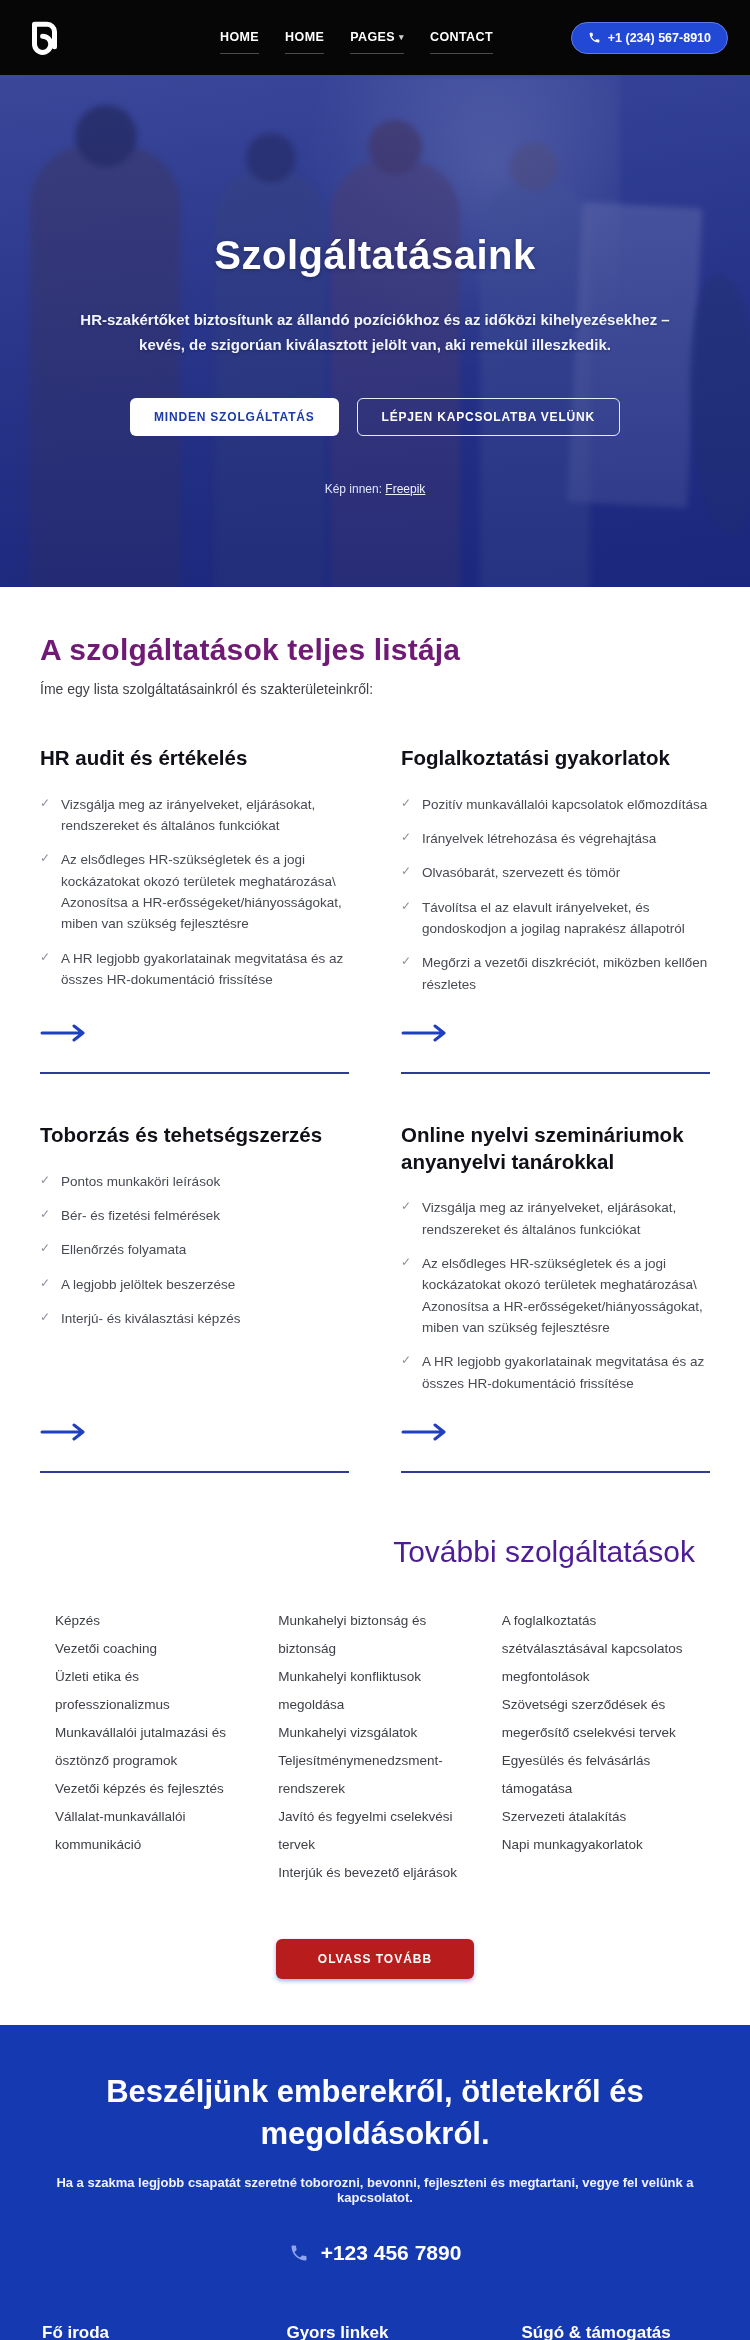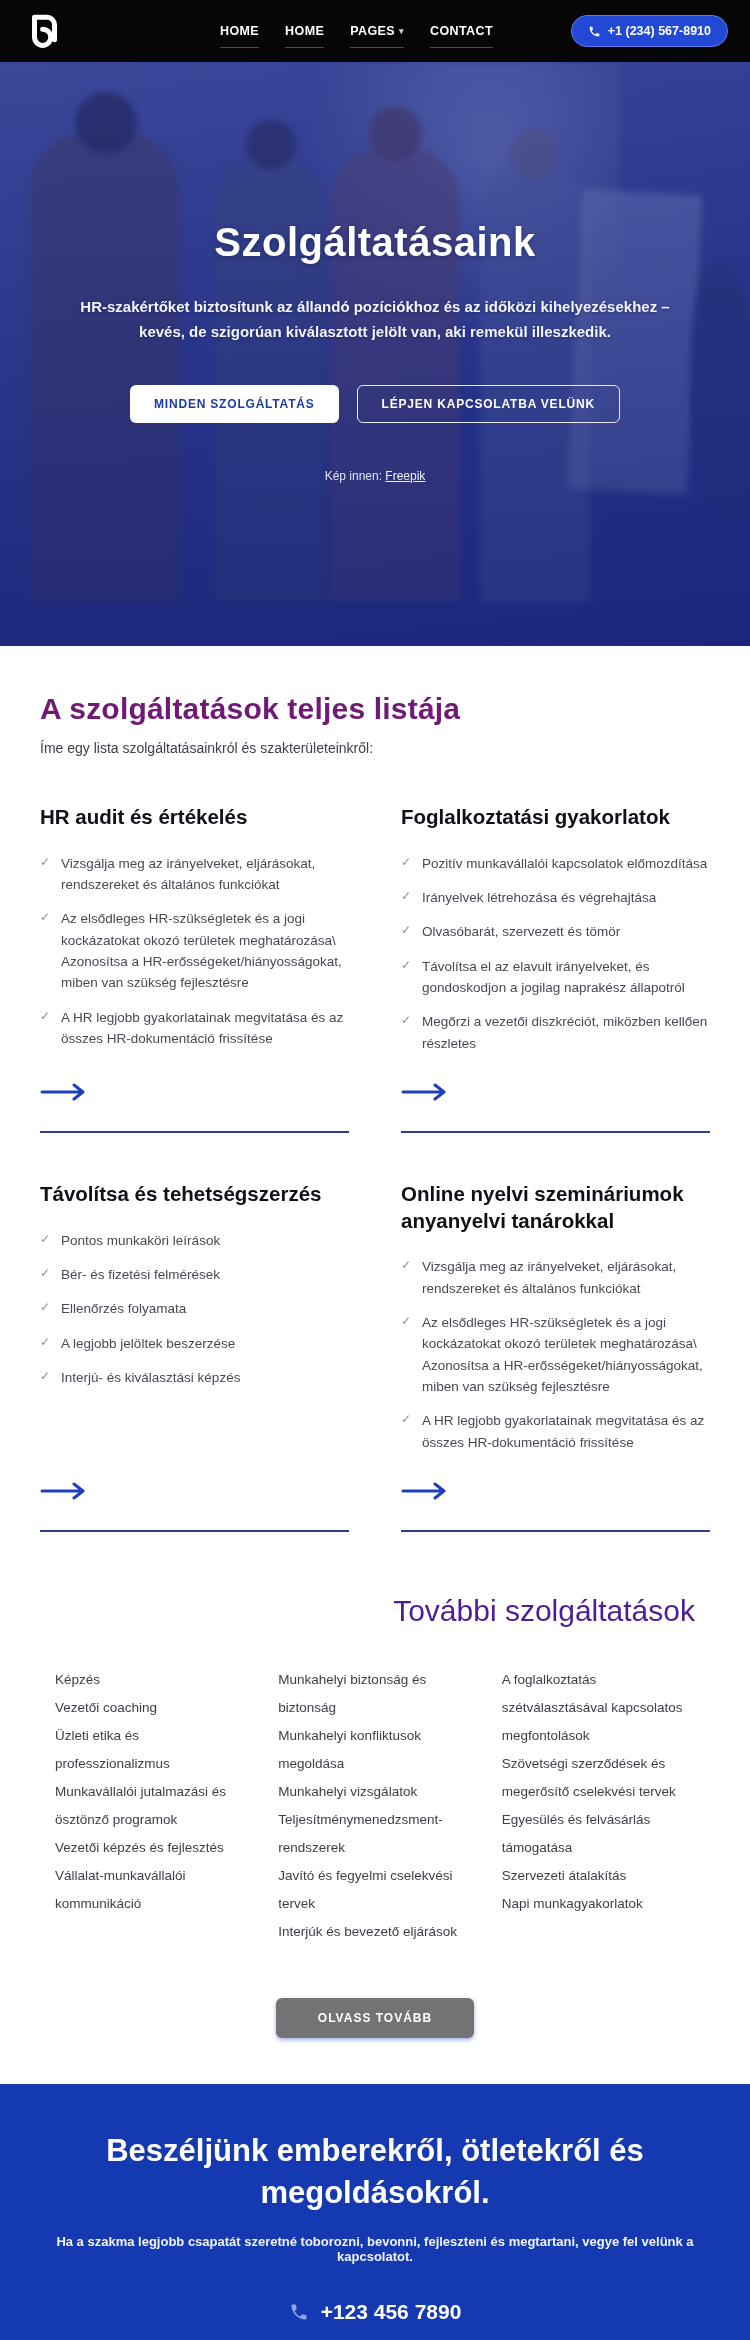--- a/index.html
+++ b/index.html
@@ -1,31 +1,31 @@
 <!DOCTYPE html>
 <html><head>
 <meta charset="utf-8">
 <style>
   * { margin:0; padding:0; box-sizing:border-box; }
   html,body { width:750px; }
   body { font-family:"Liberation Sans", sans-serif; background:#fff; }
 
   
-  .header { height:62px; background:#060606; display:flex; align-items:center; padding:0 22px; position:relative; }
+  .header { height:75px; background:#060606; display:flex; align-items:center; padding:0 22px; position:relative; }
   .logo { width:40px; height:40px; display:flex; align-items:center; justify-content:center; }
   .nav { display:flex; gap:26px; margin-left:158px; align-items:center; }
   .nav a { color:#fff; text-decoration:none; font-size:12.5px; font-weight:bold; letter-spacing:.4px;
            padding-bottom:9px; border-bottom:1px solid #4b4b4b; display:inline-flex; align-items:center; gap:4px; margin-top:9px;}
   .chev { font-size:9px; color:#cfcfcf; }
   .phone-pill { margin-left:auto; background:#2149d6; border:1px solid #5d7ae8; border-radius:18px;
                 color:#fff; font-size:12.5px; font-weight:bold; padding:8px 16px; display:flex; align-items:center; gap:7px; cursor:pointer; }
   .phone-pill svg { width:13px; height:13px; }
 
   
-  .hero { height:584px; position:relative; overflow:hidden;
+  .hero { height:512px; position:relative; overflow:hidden;
           background:linear-gradient(160deg,#5a66ab 0%,#46539f 35%,#344293 65%,#25348a 100%); }
   .hero .ph { position:absolute; filter:blur(3px); }
   .ph-window { left:300px; top:0; width:320px; height:300px; background:radial-gradient(ellipse at 60% 30%, rgba(210,218,242,.5), rgba(210,218,242,0) 70%); filter:blur(8px);}
   .ph-p1 { left:30px; top:70px; width:150px; height:470px; background:#5d4a56; border-radius:60px 60px 0 0; opacity:.75;}
   .ph-p1h { left:75px; top:30px; width:62px; height:62px; background:#2d2a3c; border-radius:50%; opacity:.85;}
   .ph-p2 { left:215px; top:95px; width:110px; height:445px; background:#55607f; border-radius:50px 50px 0 0; opacity:.7;}
   .ph-p2h { left:246px; top:58px; width:50px; height:50px; background:#33304a; border-radius:50%; opacity:.8;}
   .ph-p3 { left:330px; top:85px; width:130px; height:455px; background:#7e5868; border-radius:55px 55px 0 0; opacity:.7;}
   .ph-p3h { left:368px; top:45px; width:54px; height:54px; background:#6e4a50; border-radius:50%; opacity:.85;}
   .ph-p4 { left:480px; top:105px; width:110px; height:435px; background:#7486b5; border-radius:50px 50px 0 0; opacity:.65;}
@@ -54,21 +54,21 @@
   .chk .txt { font-size:13.5px; color:#474a53; line-height:1.58; }
   .arrow-link { margin-top:auto; padding-top:16px; cursor:pointer; width:52px; }
   .arrow-link svg { width:46px; height:18px; }
 
   
   .more { padding:52px 55px 46px; }
   .more h2 { font-size:30px; font-weight:normal; color:#4c1d95; text-align:right; }
   .more-cols { display:grid; grid-template-columns:1fr 1fr 1fr; column-gap:30px; margin-top:38px; }
   .more-cols .item { font-size:13.5px; color:#3d3f47; line-height:28px; }
   .more-btn-row { text-align:center; margin-top:52px; }
-  .btn-blue { background:#737373; color:#fff; border:none; border-radius:6px; font-weight:bold; font-size:12px;
+  .btn-blue { background:#b91c1c; color:#fff; border:none; border-radius:6px; font-weight:bold; font-size:12px;
               letter-spacing:1px; padding:13px 42px; cursor:pointer; box-shadow:0 2px 4px rgba(21,56,184,.4); font-family:inherit;}
 
   
   .blue { background:#1539b0; color:#fff; padding:46px 40px 14px; min-height:520px; display:flex; flex-direction:column;}
   .cta { text-align:center; }
   .cta h2 { font-size:31px; font-weight:bold; line-height:1.35; max-width:620px; margin:0 auto; }
   .cta .cta-sub { font-size:13px; font-weight:bold; margin-top:20px; color:#f0f3ff; }
   .cta .cta-phone { margin-top:36px; display:inline-flex; align-items:center; gap:12px; font-size:21px; font-weight:bold; color:#fff; cursor:pointer;}
   .cta .cta-phone svg { width:20px; height:20px; }
   .footer-cols { display:grid; grid-template-columns:1.15fr 1.1fr 1fr; column-gap:30px; margin-top:56px; padding:0 2px;}
@@ -185,21 +185,21 @@
           <span class="txt">Megőrzi a vezetői diszkréciót, miközben kellően részletes</span>
         </div>
       <div class="arrow-link">
         <svg viewBox="0 0 46 18" fill="none" stroke="#1e3fc0" stroke-width="3" stroke-linecap="round" stroke-linejoin="round">
             <path d="M2 9 H42 M34 2 L43 9 L34 16"></path>
           </svg>
       </div>
     </div>
 
     <div class="card">
-      <h3>Távolítsa és tehetségszerzés</h3>
+      <h3>Toborzás és tehetségszerzés</h3>
       <div class="chk">
           <span class="tick">✓</span>
           <span class="txt">Pontos munkaköri leírások</span>
         </div>
       <div class="chk">
           <span class="tick">✓</span>
           <span class="txt">Bér- és fizetési felmérések</span>
         </div>
       <div class="chk">
           <span class="tick">✓</span>

